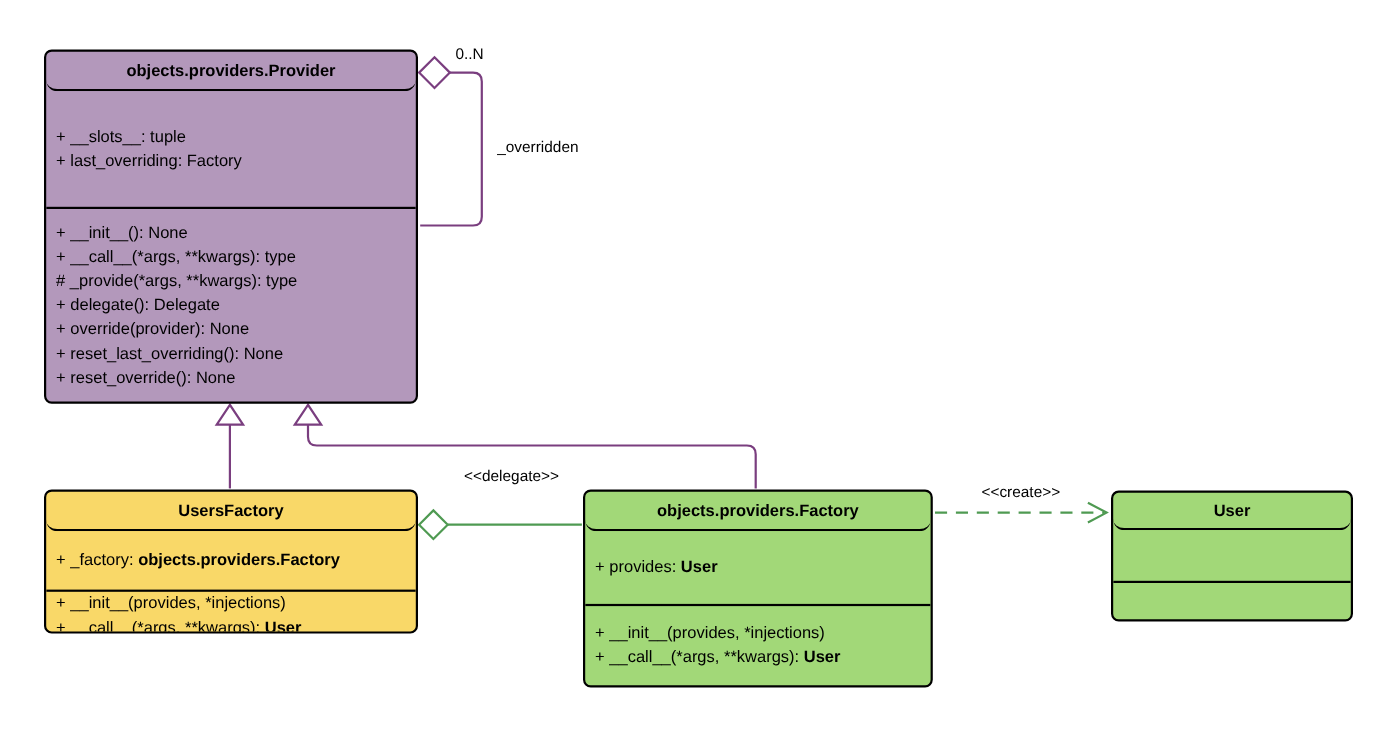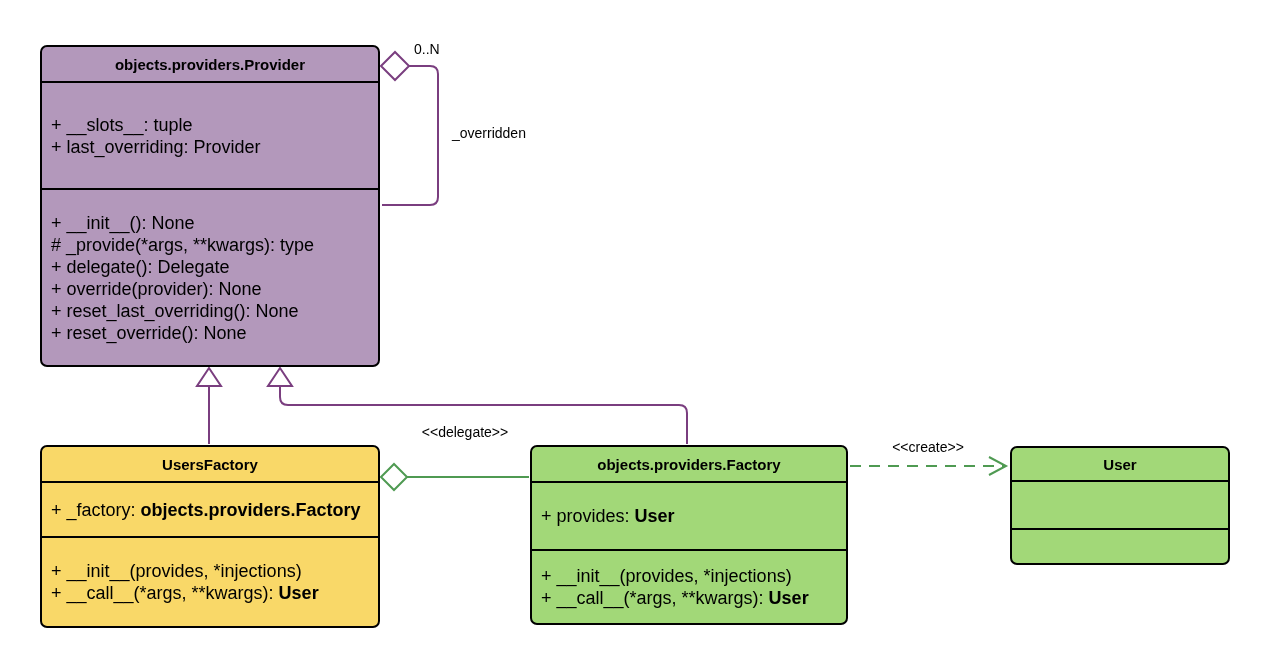--- a/index.html
+++ b/index.html
@@ -17,25 +17,25 @@
   .hollow{fill:#ffffff;}
   .dashed{stroke-dasharray:11 8;}
 
   .uml-class{position:absolute;border:2px solid var(--border);border-radius:7px;
     display:flex;flex-direction:column;overflow:hidden;}
   .fill-purple{background:var(--purple-fill);}
   .fill-yellow{background:var(--yellow-fill);}
   .fill-green{background:var(--green-fill);}
   .uml-title{flex:0 0 auto;border-bottom:2px solid var(--border);
     display:flex;align-items:center;justify-content:center;
-    font-weight:bold;font-size:15px;}
+    font-weight:bold;font-size:15px;border-radius:10px;}
   .uml-attrs{flex:0 0 auto;border-bottom:2px solid var(--border);
     display:flex;flex-direction:column;justify-content:center;padding:0 9px;}
   .uml-methods{flex:1 1 auto;display:flex;flex-direction:column;justify-content:center;padding:0 9px;}
-  .member{font-size:18px;line-height:22px;white-space:nowrap;}
+  .member{font-size:15px;line-height:22px;white-space:nowrap;}
 
   .edge-label{position:absolute;font-size:14px;line-height:16px;white-space:nowrap;}
   .edge-label.center{text-align:center;}
 </style>
 </head>
 <body>
 
 <div class="canvas">
 
   <svg class="connectors" viewBox="0 0 1270 666">
@@ -63,33 +63,34 @@
     <g>
       <path class="green-stroke dashed" d="M 850 466 L 1004 466"></path>
       <path class="green-stroke" d="M 989 457 L 1006 466 L 989 475"></path>
     </g>
   </svg>
 
   <div class="uml-class fill-purple" style="left:40px;top:45px;width:340px;height:322px">
     <div class="uml-title" style="height:36px">objects.providers.Provider</div>
     <div class="uml-attrs" style="height:107px">
         <div class="member"><span>+ __slots__: tuple</span></div>
-        <div class="member"><span>+ last_overriding: Provider</span></div>
+        <div class="member"><span>+ last_overriding: Factory</span></div>
       </div>
     <div class="uml-methods">
         <div class="member"><span>+ __init__(): None</span></div>
+        <div class="member"><span>+ __call__(*args, **kwargs): type</span></div>
         <div class="member"><span># _provide(*args, **kwargs): type</span></div>
         <div class="member"><span>+ delegate(): Delegate</span></div>
         <div class="member"><span>+ override(provider): None</span></div>
         <div class="member"><span>+ reset_last_overriding(): None</span></div>
         <div class="member"><span>+ reset_override(): None</span></div>
       </div>
   </div>
 
-  <div class="uml-class fill-yellow" style="left:40px;top:445px;width:340px;height:183px">
+  <div class="uml-class fill-yellow" style="left:40px;top:445px;width:340px;height:131px">
     <div class="uml-title" style="height:36px">UsersFactory</div>
     <div class="uml-attrs" style="height:55px">
         <div class="member"><span>+ _factory: </span><b>objects.providers.Factory</b></div>
       </div>
     <div class="uml-methods">
         <div class="member"><span>+ __init__(provides, *injections)</span></div>
         <div class="member"><span>+ __call__(*args, **kwargs): </span><b>User</b></div>
       </div>
   </div>
 

